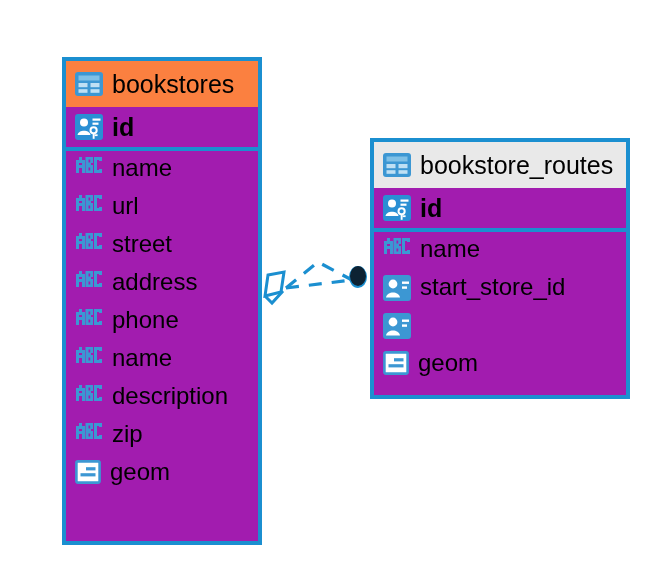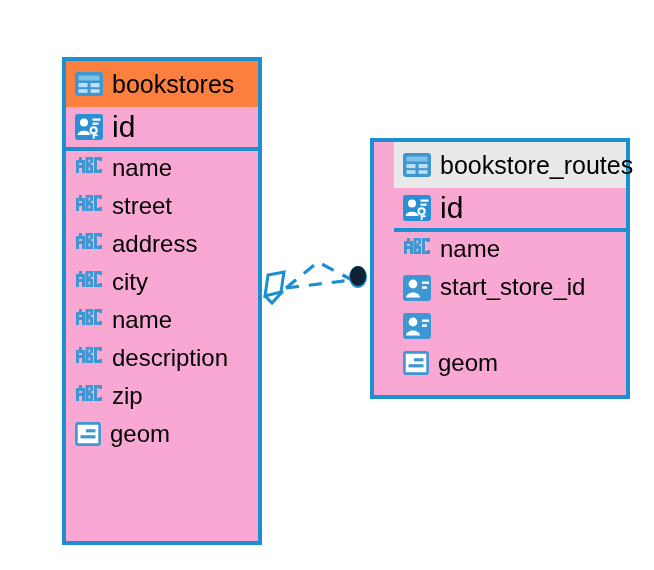--- a/index.html
+++ b/index.html
@@ -16,21 +16,21 @@
     width: 654px;
     height: 570px;
     background: #ffffff;
     overflow: hidden;
   }
 
   
   .entity {
     position: absolute;
     box-sizing: border-box;
-    background: #f9a8d4;
+    background: #a21caf;
     border: 4px solid #1b8fd0;
     display: flex;
     flex-direction: column;
   }
   .entity-header {
     box-sizing: border-box;
     display: flex;
     align-items: center;
     gap: 9px;
     padding: 5px 8px 5px 9px;
@@ -51,22 +51,22 @@
     box-sizing: border-box;
     display: flex;
     align-items: center;
     gap: 9px;
     padding: 4px 8px 4px 9px;
     height: 44px;
     border-bottom: 4px solid #1b8fd0;
     flex: none;
   }
   .pk-label {
-    font-size: 30px;
-    font-weight: normal;
+    font-size: 25px;
+    font-weight: bold;
     color: #000000;
     line-height: 1;
     white-space: nowrap;
   }
 
   .field-list {
     padding: 5px 0 4px 0;
     display: flex;
     flex-direction: column;
   }
@@ -173,41 +173,51 @@
         <span class="field-label">name</span>
       </div>
       <div class="field-row">
         <span class="icon icon-abc">
           <svg viewBox="0 0 28 18" xmlns="http://www.w3.org/2000/svg">
             <path d="M1 17 V4 H4 V1 H7 V4 H10 V17 H7 V12 H4 V17 Z M4 9 H7 V7 H4 Z" fill="#3c97d3"></path>
             <path d="M10.5 17 V1 H18 V7 H16 V9 H18 V17 Z M13.5 6.5 H15.2 V3.6 H13.5 Z M13.5 14.4 H15.2 V11.4 H13.5 Z" fill="#3c97d3"></path>
             <path d="M19 1 H27 V5 H24 V4 H22 V14 H24 V13 H27 V17 H19 Z" fill="#3c97d3"></path>
           </svg>
         </span>
+        <span class="field-label">url</span>
+      </div>
+      <div class="field-row">
+        <span class="icon icon-abc">
+          <svg viewBox="0 0 28 18" xmlns="http://www.w3.org/2000/svg">
+            <path d="M1 17 V4 H4 V1 H7 V4 H10 V17 H7 V12 H4 V17 Z M4 9 H7 V7 H4 Z" fill="#3c97d3"></path>
+            <path d="M10.5 17 V1 H18 V7 H16 V9 H18 V17 Z M13.5 6.5 H15.2 V3.6 H13.5 Z M13.5 14.4 H15.2 V11.4 H13.5 Z" fill="#3c97d3"></path>
+            <path d="M19 1 H27 V5 H24 V4 H22 V14 H24 V13 H27 V17 H19 Z" fill="#3c97d3"></path>
+          </svg>
+        </span>
         <span class="field-label">street</span>
       </div>
       <div class="field-row">
         <span class="icon icon-abc">
           <svg viewBox="0 0 28 18" xmlns="http://www.w3.org/2000/svg">
             <path d="M1 17 V4 H4 V1 H7 V4 H10 V17 H7 V12 H4 V17 Z M4 9 H7 V7 H4 Z" fill="#3c97d3"></path>
             <path d="M10.5 17 V1 H18 V7 H16 V9 H18 V17 Z M13.5 6.5 H15.2 V3.6 H13.5 Z M13.5 14.4 H15.2 V11.4 H13.5 Z" fill="#3c97d3"></path>
             <path d="M19 1 H27 V5 H24 V4 H22 V14 H24 V13 H27 V17 H19 Z" fill="#3c97d3"></path>
           </svg>
         </span>
         <span class="field-label">address</span>
       </div>
       <div class="field-row">
         <span class="icon icon-abc">
           <svg viewBox="0 0 28 18" xmlns="http://www.w3.org/2000/svg">
             <path d="M1 17 V4 H4 V1 H7 V4 H10 V17 H7 V12 H4 V17 Z M4 9 H7 V7 H4 Z" fill="#3c97d3"></path>
             <path d="M10.5 17 V1 H18 V7 H16 V9 H18 V17 Z M13.5 6.5 H15.2 V3.6 H13.5 Z M13.5 14.4 H15.2 V11.4 H13.5 Z" fill="#3c97d3"></path>
             <path d="M19 1 H27 V5 H24 V4 H22 V14 H24 V13 H27 V17 H19 Z" fill="#3c97d3"></path>
           </svg>
         </span>
-        <span class="field-label">city</span>
+        <span class="field-label">phone</span>
       </div>
       <div class="field-row">
         <span class="icon icon-abc">
           <svg viewBox="0 0 28 18" xmlns="http://www.w3.org/2000/svg">
             <path d="M1 17 V4 H4 V1 H7 V4 H10 V17 H7 V12 H4 V17 Z M4 9 H7 V7 H4 Z" fill="#3c97d3"></path>
             <path d="M10.5 17 V1 H18 V7 H16 V9 H18 V17 Z M13.5 6.5 H15.2 V3.6 H13.5 Z M13.5 14.4 H15.2 V11.4 H13.5 Z" fill="#3c97d3"></path>
             <path d="M19 1 H27 V5 H24 V4 H22 V14 H24 V13 H27 V17 H19 Z" fill="#3c97d3"></path>
           </svg>
         </span>
         <span class="field-label">name</span>
@@ -238,21 +248,21 @@
             <rect x="1.4" y="1.4" width="23.2" height="21.2" rx="1.5" fill="#ffffff" stroke="#3c97d3" stroke-width="2.6"></rect>
             <rect x="11" y="7.2" width="9.5" height="3.2" fill="#3c97d3"></rect>
             <rect x="5.5" y="13.2" width="15" height="3.2" fill="#3c97d3"></rect>
           </svg>
         </span>
         <span class="field-label">geom</span>
       </div>
     </div>
   </div>
 
-  <div class="entity" style="left:370px; top:138px; width:260px; height:261px;padding-left:20px;">
+  <div class="entity" style="left:370px; top:138px; width:260px; height:261px;">
 
     <div class="entity-header accent-grey">
       <span class="icon icon-table">
         <svg viewBox="0 0 28 24" xmlns="http://www.w3.org/2000/svg">
           <rect x="0" y="0" width="28" height="24" rx="3" fill="#3c97d3"></rect>
           <rect x="3.5" y="3.5" width="21" height="5" fill="#7fc0e6"></rect>
           <rect x="3.5" y="11" width="9" height="4.2" fill="#bfe0f4"></rect>
           <rect x="15.5" y="11" width="9" height="4.2" fill="#bfe0f4"></rect>
           <rect x="3.5" y="17.2" width="9" height="3.6" fill="#bfe0f4"></rect>
           <rect x="15.5" y="17.2" width="9" height="3.6" fill="#bfe0f4"></rect>

